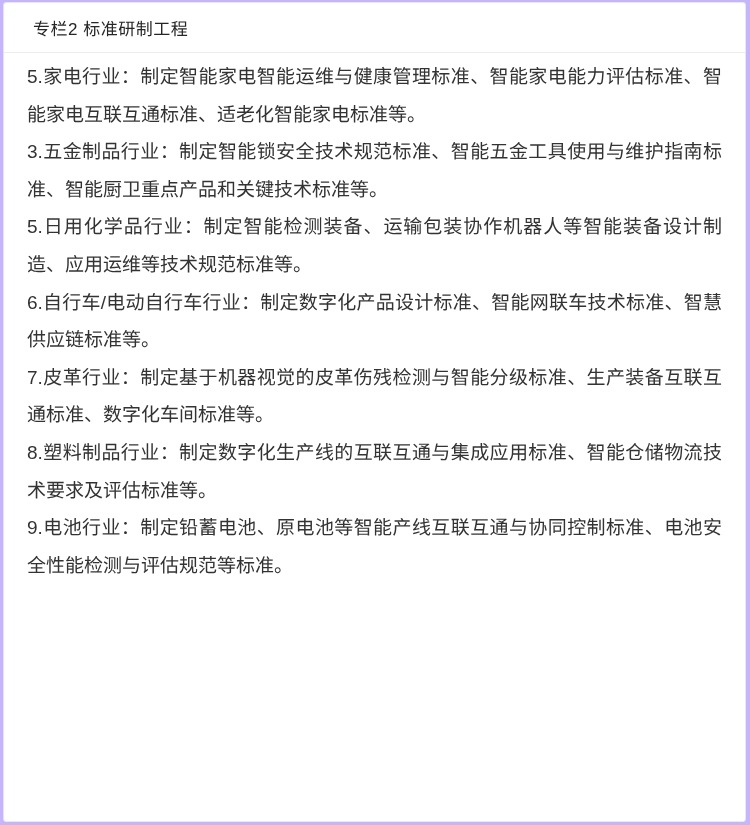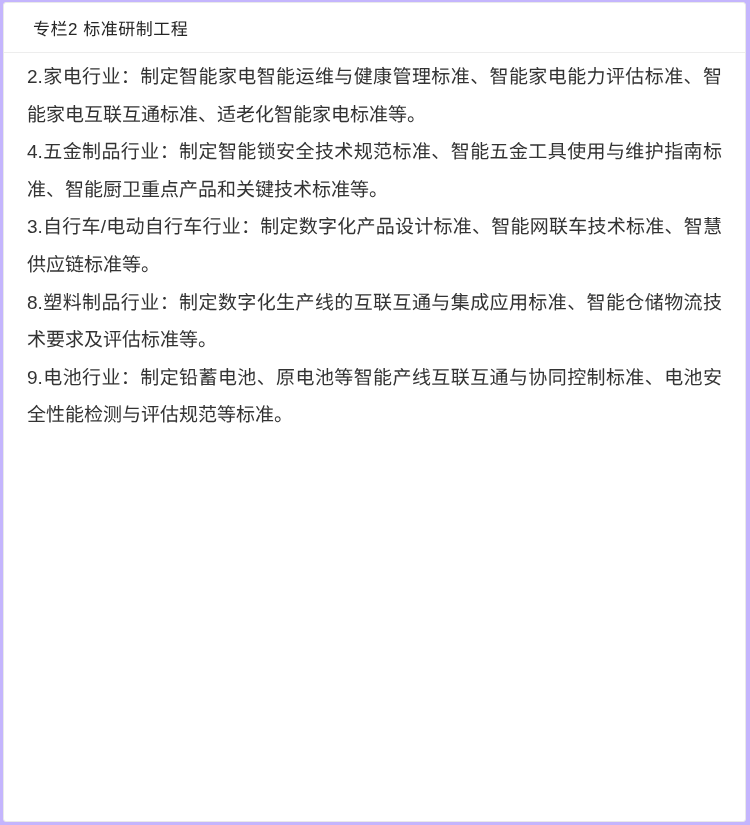--- a/index.html
+++ b/index.html
@@ -60,20 +60,22 @@
 </style>
 </head>
 <body>
 
 <div class="page">
   <div class="panel">
     <div class="panel-header">
       <span class="panel-title">专栏2 标准研制工程</span>
     </div>
     <div class="panel-body">
-      <p>2.家电行业：制定智能家电智能运维与健康管理标准、智能家电能力评估标准、智能家电互联互通标准、适老化智能家电标准等。</p>
-      <p>4.五金制品行业：制定智能锁安全技术规范标准、智能五金工具使用与维护指南标准、智能厨卫重点产品和关键技术标准等。</p>
-      <p>3.自行车/电动自行车行业：制定数字化产品设计标准、智能网联车技术标准、智慧供应链标准等。</p>
+      <p>5.家电行业：制定智能家电智能运维与健康管理标准、智能家电能力评估标准、智能家电互联互通标准、适老化智能家电标准等。</p>
+      <p>3.五金制品行业：制定智能锁安全技术规范标准、智能五金工具使用与维护指南标准、智能厨卫重点产品和关键技术标准等。</p>
+      <p>5.日用化学品行业：制定智能检测装备、运输包装协作机器人等智能装备设计制造、应用运维等技术规范标准等。</p>
+      <p>6.自行车/电动自行车行业：制定数字化产品设计标准、智能网联车技术标准、智慧供应链标准等。</p>
+      <p>7.皮革行业：制定基于机器视觉的皮革伤残检测与智能分级标准、生产装备互联互通标准、数字化车间标准等。</p>
       <p>8.塑料制品行业：制定数字化生产线的互联互通与集成应用标准、智能仓储物流技术要求及评估标准等。</p>
       <p>9.电池行业：制定铅蓄电池、原电池等智能产线互联互通与协同控制标准、电池安全性能检测与评估规范等标准。</p>
     </div>
   </div>
 </div>
 
 </body></html>

